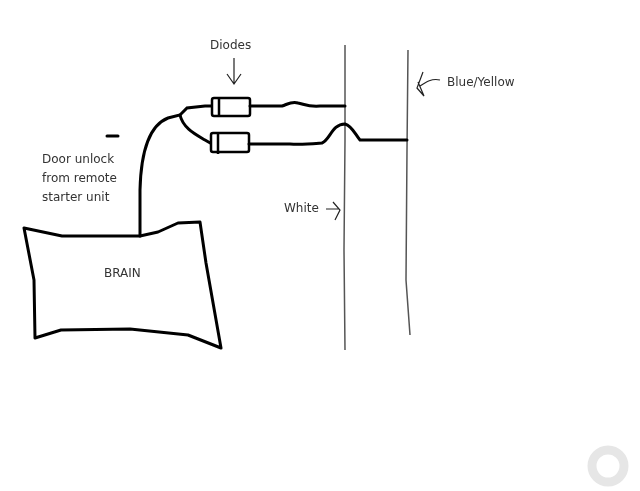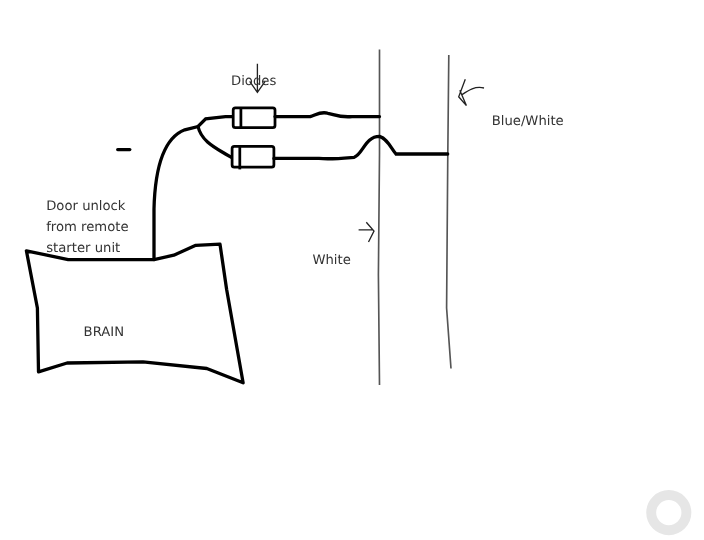--- a/index.html
+++ b/index.html
@@ -1,20 +1,20 @@
 <!DOCTYPE html>
 <html><head>
 <meta charset="utf-8">
 <style>
   html, body { margin: 0; padding: 0; background: #ffffff; }
   body { width: 640px; height: 491px; position: relative; overflow: hidden;
          font-family: "DejaVu Sans", sans-serif; }
   svg.canvas { position: absolute; left: 0; top: 0; }
   .lbl { position: absolute; font-size: 12px; color: #333333; line-height: 17px;
-         font-family: "DejaVu Sans", sans-serif; white-space: nowrap; margin-top: 28px; }
+         font-family: "DejaVu Sans", sans-serif; white-space: nowrap; }
   .multi { white-space: pre-line; }
   .wm { position: absolute; left: 578px; top: 436px; width: 56px; height: 56px; }
 </style>
 </head>
 <body>
 
 <svg class="canvas" width="640" height="491" viewBox="0 0 640 491">
 
   <path d="M345 45 L345 140 L344 250 L345 350" stroke="#555" stroke-width="1.5" fill="none"></path>
   <path d="M408 50 L407 150 L406 280 L410 335" stroke="#555" stroke-width="1.5" fill="none"></path>
@@ -38,22 +38,22 @@
   <path d="M249 144 L290 144 C300 145 310 144 322 143 C330 140 332 124 345 124 C352 126 355 134 360 140 L380 140 L407 140" stroke="#000" stroke-width="3" fill="none" stroke-linecap="round"></path>
 
   <path d="M234 58 L234 83 M227 74 L234 84 L241 74" stroke="#222" stroke-width="1.2" fill="none"></path>
   <path d="M440 80 C432 78 426 82 420 86 M423 72 L417 88 L424 96 L418 82" stroke="#222" stroke-width="1.2" fill="none"></path>
   <path d="M326 209 L339 209 M333 202 L340 210 L335 220" stroke="#222" stroke-width="1.2" fill="none"></path>
 
   <path d="M107 136 L118 136" stroke="#000" stroke-width="3" stroke-linecap="round"></path>
 </svg>
 
 <div class="lbl" style="left:210px; top:37px;">Diodes</div>
-<div class="lbl" style="left:447px; top:74px;">Blue/White</div>
+<div class="lbl" style="left:447px; top:74px;">Blue/Yellow</div>
 <div class="lbl multi" style="left:42px; top:150px; line-height:19px;">Door unlock
 from remote
 starter unit</div>
 <div class="lbl" style="left:284px; top:200px;text-align:center;">White</div>
-<div class="lbl" style="left:76px; top:265px;">BRAIN</div>
+<div class="lbl" style="left:104px; top:265px;">BRAIN</div>
 
 <svg class="wm" viewBox="0 0 56 56">
   <circle cx="30" cy="30" r="16" stroke="#e6e6e6" stroke-width="9" fill="none"></circle>
 </svg>
 
 </body></html>

